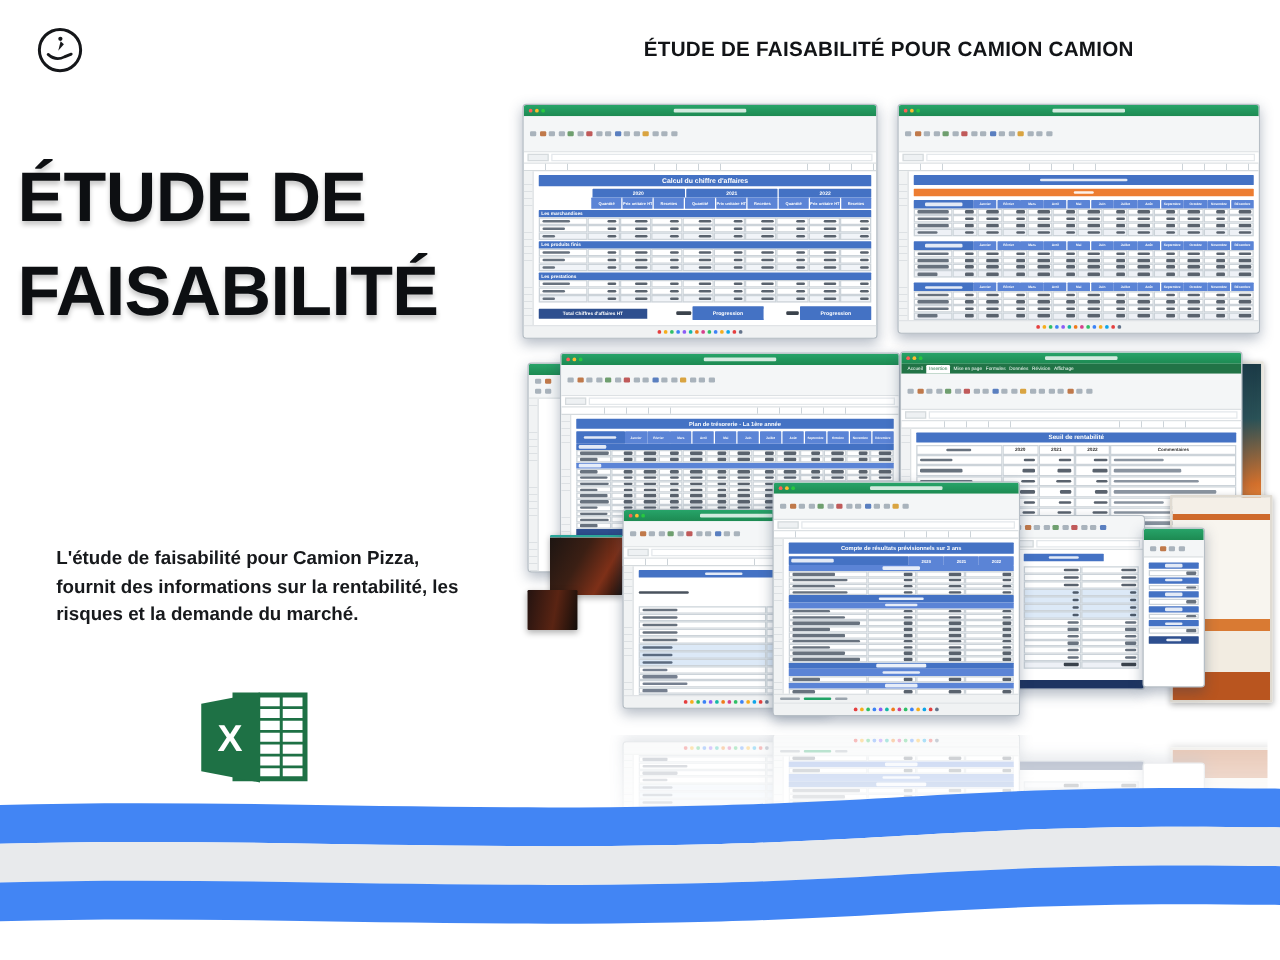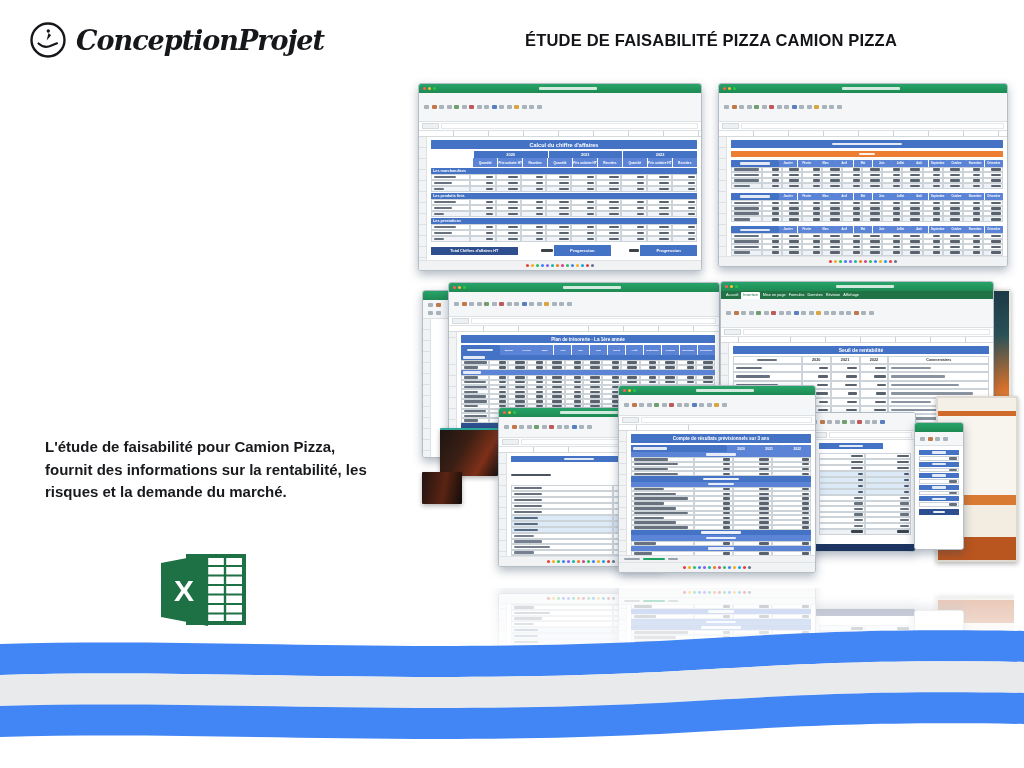--- a/index.html
+++ b/index.html
@@ -84,26 +84,27 @@
 </head>
 <body>
 
 <div class="brand">
   <svg width="40" height="40" viewBox="0 0 40 40">
     <circle cx="20" cy="20" r="16.5" fill="none" stroke="#15171a" stroke-width="2.4"></circle>
     <path d="M10.5 23.5 q6 5.5 13 2 l5.5 -2.2" stroke="#15171a" fill="none" stroke-width="2.2" stroke-linecap="round"></path>
     <path d="M18.6 20.5 l1.9 -7.5 l2.6 2.3 z" fill="#15171a"></path>
     <circle cx="20.3" cy="11" r="1.7" fill="#15171a"></circle>
   </svg>
-  <span class="brand-text">ConceptionProjet</span>
 </div>
 
-<div class="top-heading">ÉTUDE DE FAISABILITÉ PIZZA CAMION PIZZA</div>
+<div class="top-heading">ÉTUDE DE FAISABILITÉ POUR CAMION CAMION</div>
 
 <div class="hero-title">
+  <div>ÉTUDE DE</div>
+  <div>FAISABILITÉ</div>
 </div>
 
 <div class="hero-desc">L'étude de faisabilité pour Camion Pizza, fournit des informations sur la rentabilité, les risques et la demande du marché.</div>
 
 <div class="excel-logo">
   <svg width="96" height="80" viewBox="0 0 96 80">
     <rect x="32" y="6" width="56" height="67" fill="#ffffff" stroke="#1e7145" stroke-width="4"></rect>
     <line x1="51" y1="6" x2="51" y2="73" stroke="#1e7145" stroke-width="2.4"></line>
     <line x1="69" y1="6" x2="69" y2="73" stroke="#1e7145" stroke-width="2.4"></line>
     <line x1="32" y1="16" x2="88" y2="16" stroke="#1e7145" stroke-width="2.2"></line>

